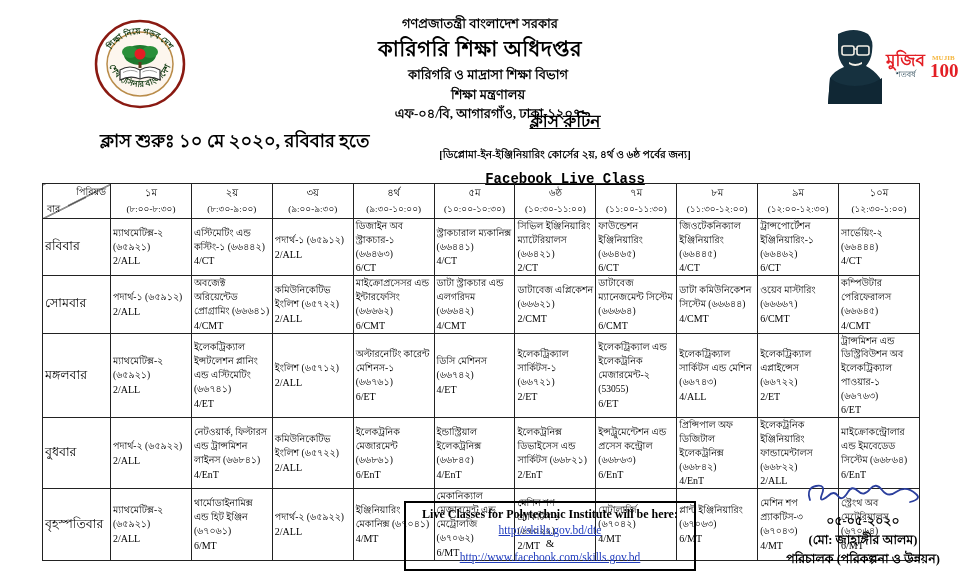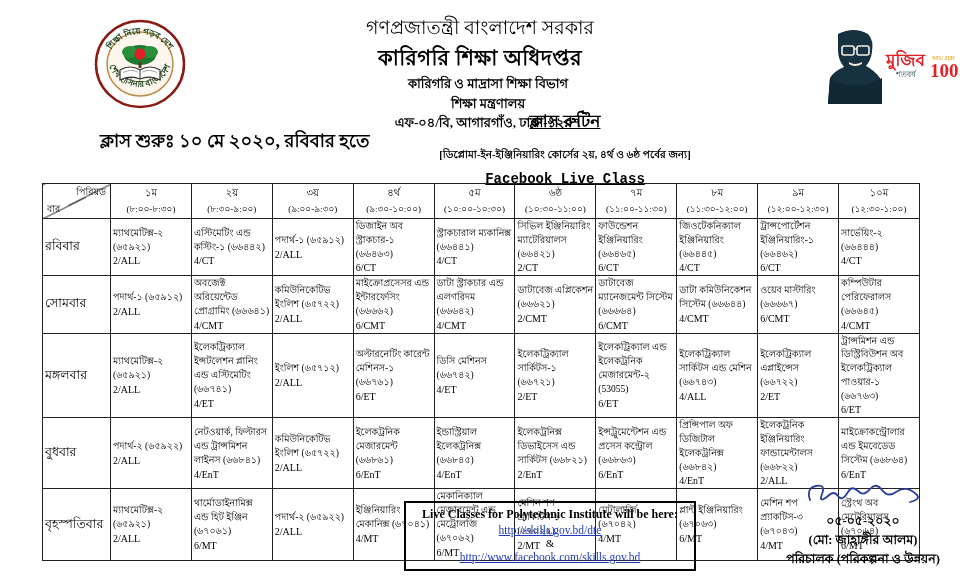--- a/index.html
+++ b/index.html
@@ -3,21 +3,21 @@
 <meta charset="utf-8">
 <style>
   * { margin:0; padding:0; box-sizing:border-box; }
   body { background:#e8e8e8; font-family:"Liberation Serif", serif; }
   .page {
     position:relative; width:960px; height:583px; background:#ffffff;
     margin:0 auto; overflow:hidden; color:#000;
   }
   
   .gov-header { position:absolute; top:14px; left:0; width:100%; text-align:center; line-height:1.5; }
-  .gov-line1 { font-size:19px; font-weight:normal; }
+  .gov-line1 { font-size:13px; font-weight:bold; }
   .gov-line2 { font-size:21px; font-weight:bold; letter-spacing:.5px; }
   .gov-line3, .gov-line4, .gov-line5 { font-size:13px; font-weight:bold;padding-left:16px; }
   .logo-left  { position:absolute; top:18px; left:92px;  width:96px; height:92px; }
   .logo-right { position:absolute; top:26px; right:18px; width:118px; height:80px; }
   .mujib-wrap { position:relative; width:100%; height:100%; }
   .mujib-text { position:absolute; right:0; top:26px; text-align:left; line-height:1; }
   .mujib-bn  { color:#e31e24; font-weight:bold; font-size:17px; }
   .mujib-en  { color:#f4b63f; font-size:7px; font-weight:bold; position:absolute; left:46px; top:3px; }
   .mujib-100 { color:#e31e24; font-weight:bold; font-size:19px; position:absolute; left:44px; top:9px; }
   .mujib-borsho { color:#1a3a4a; font-size:8px; position:absolute; left:10px; top:19px; }

